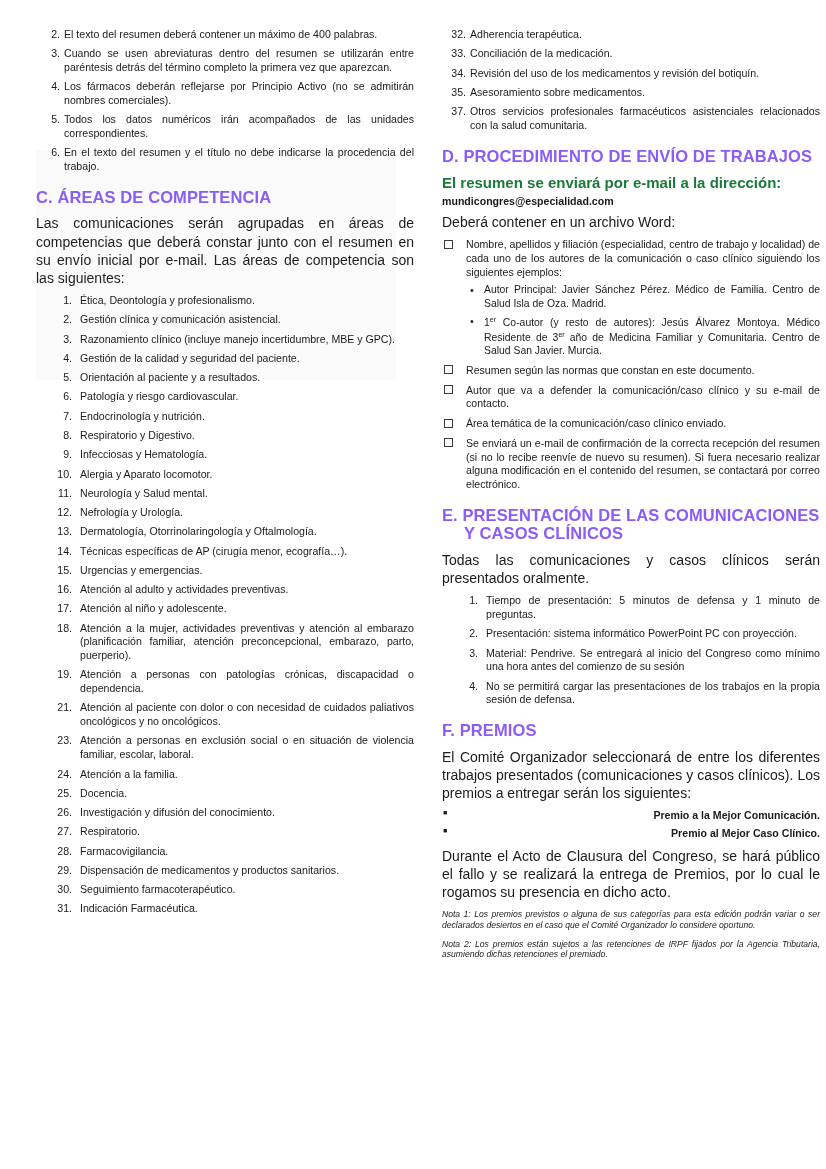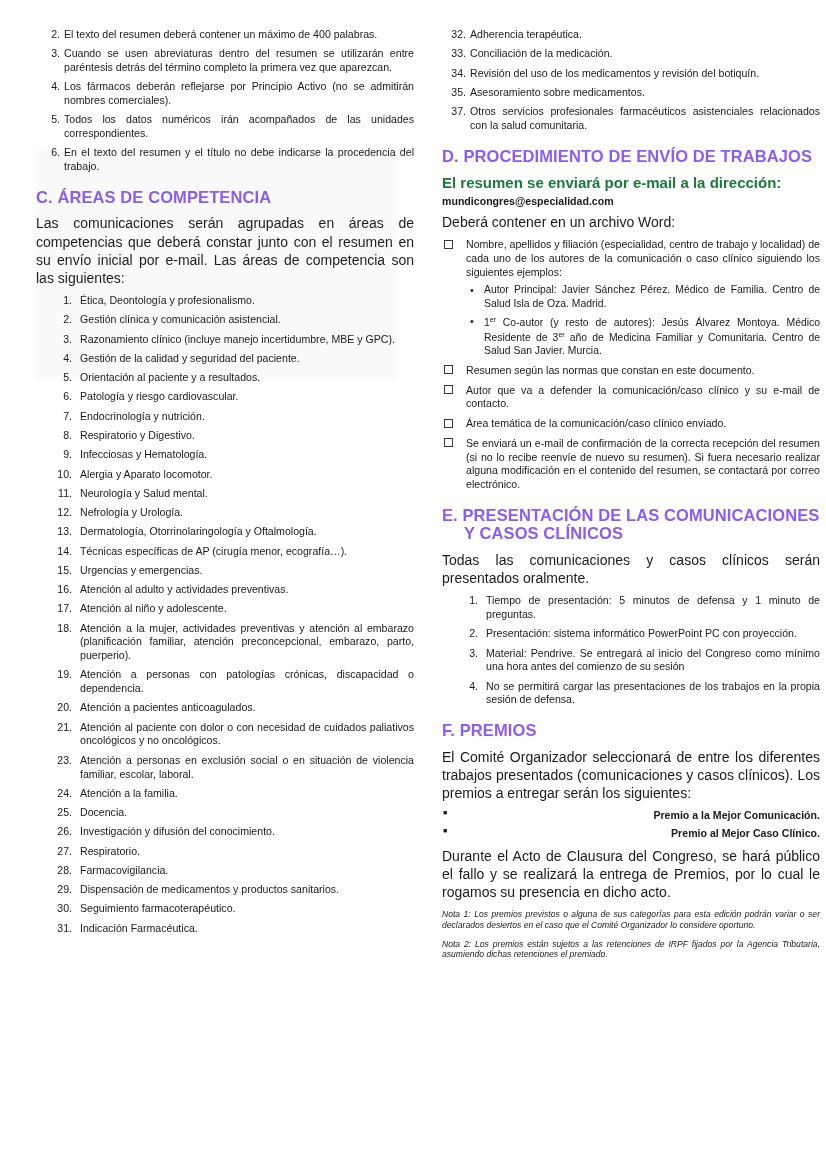--- a/index.html
+++ b/index.html
@@ -237,21 +237,20 @@
         <li><span class="num">10.</span><span>Alergia y Aparato locomotor.</span></li>
         <li><span class="num">11.</span><span>Neurología y Salud mental.</span></li>
         <li><span class="num">12.</span><span>Nefrología y Urología.</span></li>
         <li><span class="num">13.</span><span>Dermatología, Otorrinolaringología y Oftalmología.</span></li>
         <li><span class="num">14.</span><span>Técnicas específicas de AP (cirugía menor, ecografía…).</span></li>
         <li><span class="num">15.</span><span>Urgencias y emergencias.</span></li>
         <li><span class="num">16.</span><span>Atención al adulto y actividades preventivas.</span></li>
         <li><span class="num">17.</span><span>Atención al niño y adolescente.</span></li>
         <li><span class="num">18.</span><span>Atención a la mujer, actividades preventivas y atención al embarazo (planificación familiar, atención preconcepcional, embarazo, parto, puerperio).</span></li>
         <li><span class="num">19.</span><span>Atención a personas con patologías crónicas, discapacidad o dependencia.</span></li>
-        <li><span class="num">20.</span><span>Atención a pacientes anticoagulados.</span></li>
         <li><span class="num">21.</span><span>Atención al paciente con dolor o con necesidad de cuidados paliativos oncológicos y no oncológicos.</span></li>
         <li><span class="num">23.</span><span>Atención a personas en exclusión social o en situación de violencia familiar, escolar, laboral.</span></li>
         <li><span class="num">24.</span><span>Atención a la familia.</span></li>
         <li><span class="num">25.</span><span>Docencia.</span></li>
         <li><span class="num">26.</span><span>Investigación y difusión del conocimiento.</span></li>
         <li><span class="num">27.</span><span>Respiratorio.</span></li>
         <li><span class="num">28.</span><span>Farmacovigilancia.</span></li>
         <li><span class="num">29.</span><span>Dispensación de medicamentos y productos sanitarios.</span></li>
         <li><span class="num">30.</span><span>Seguimiento farmacoterapéutico.</span></li>
         <li><span class="num">31.</span><span>Indicación Farmacéutica.</span></li>

